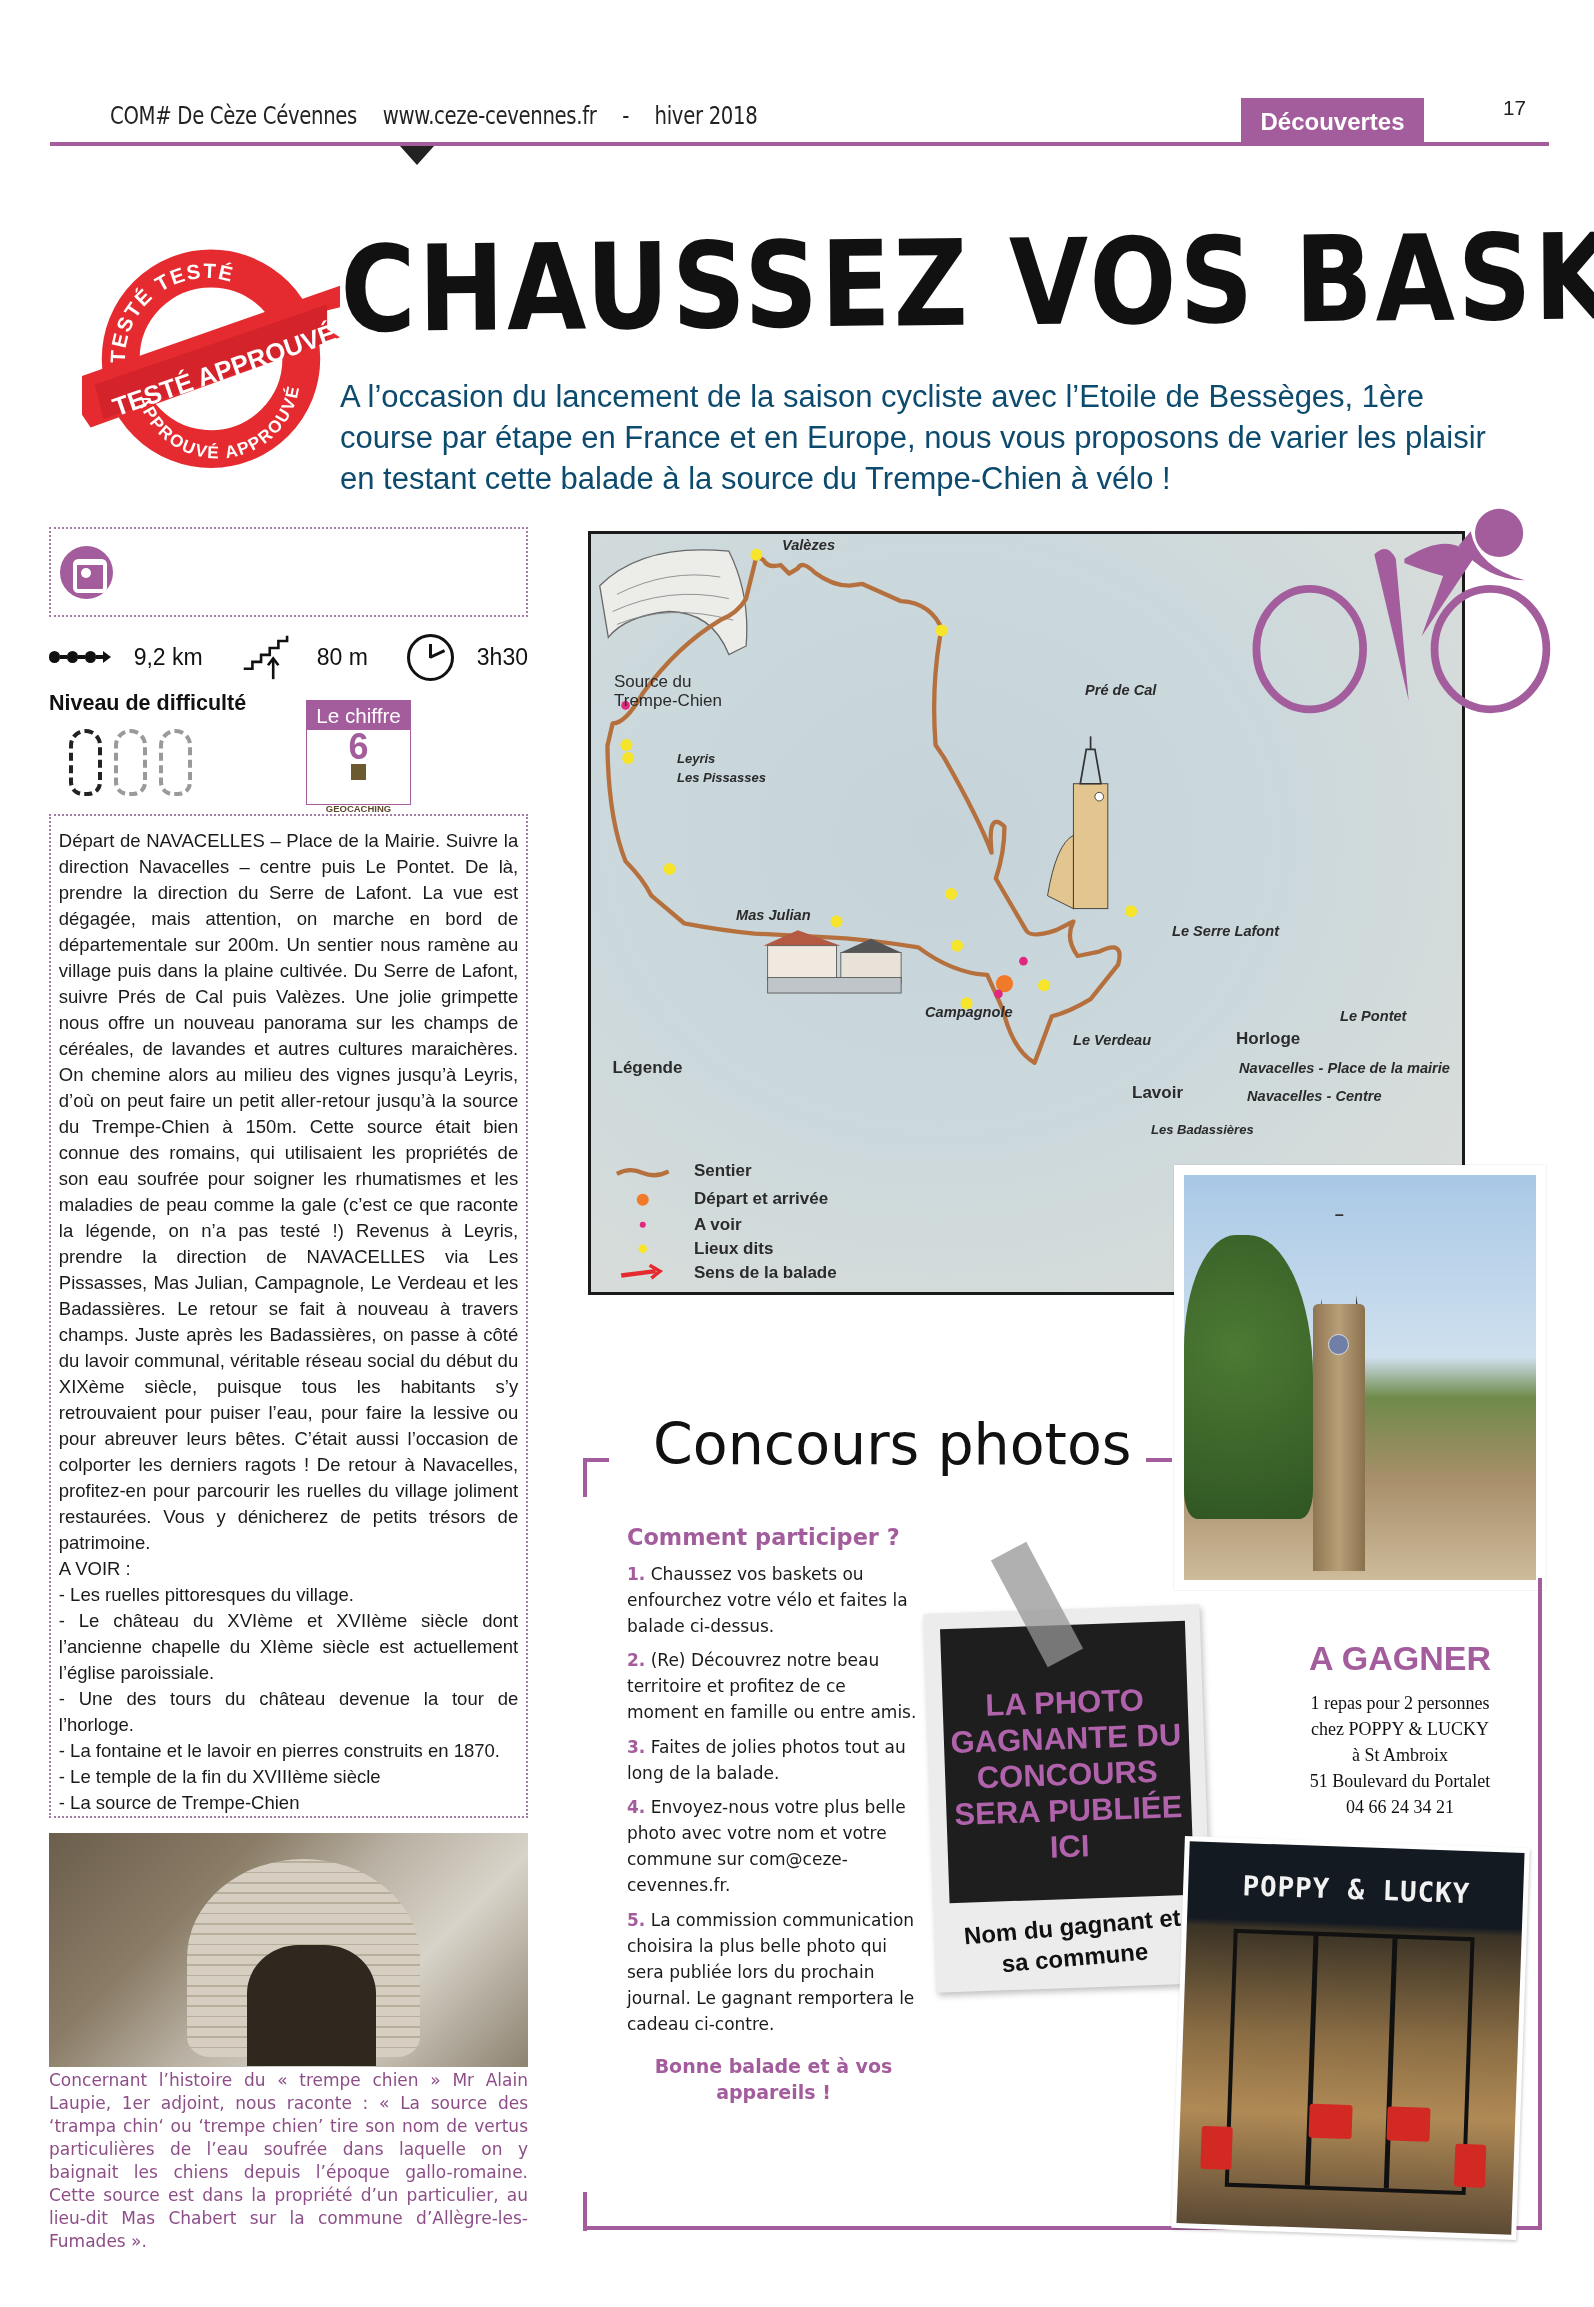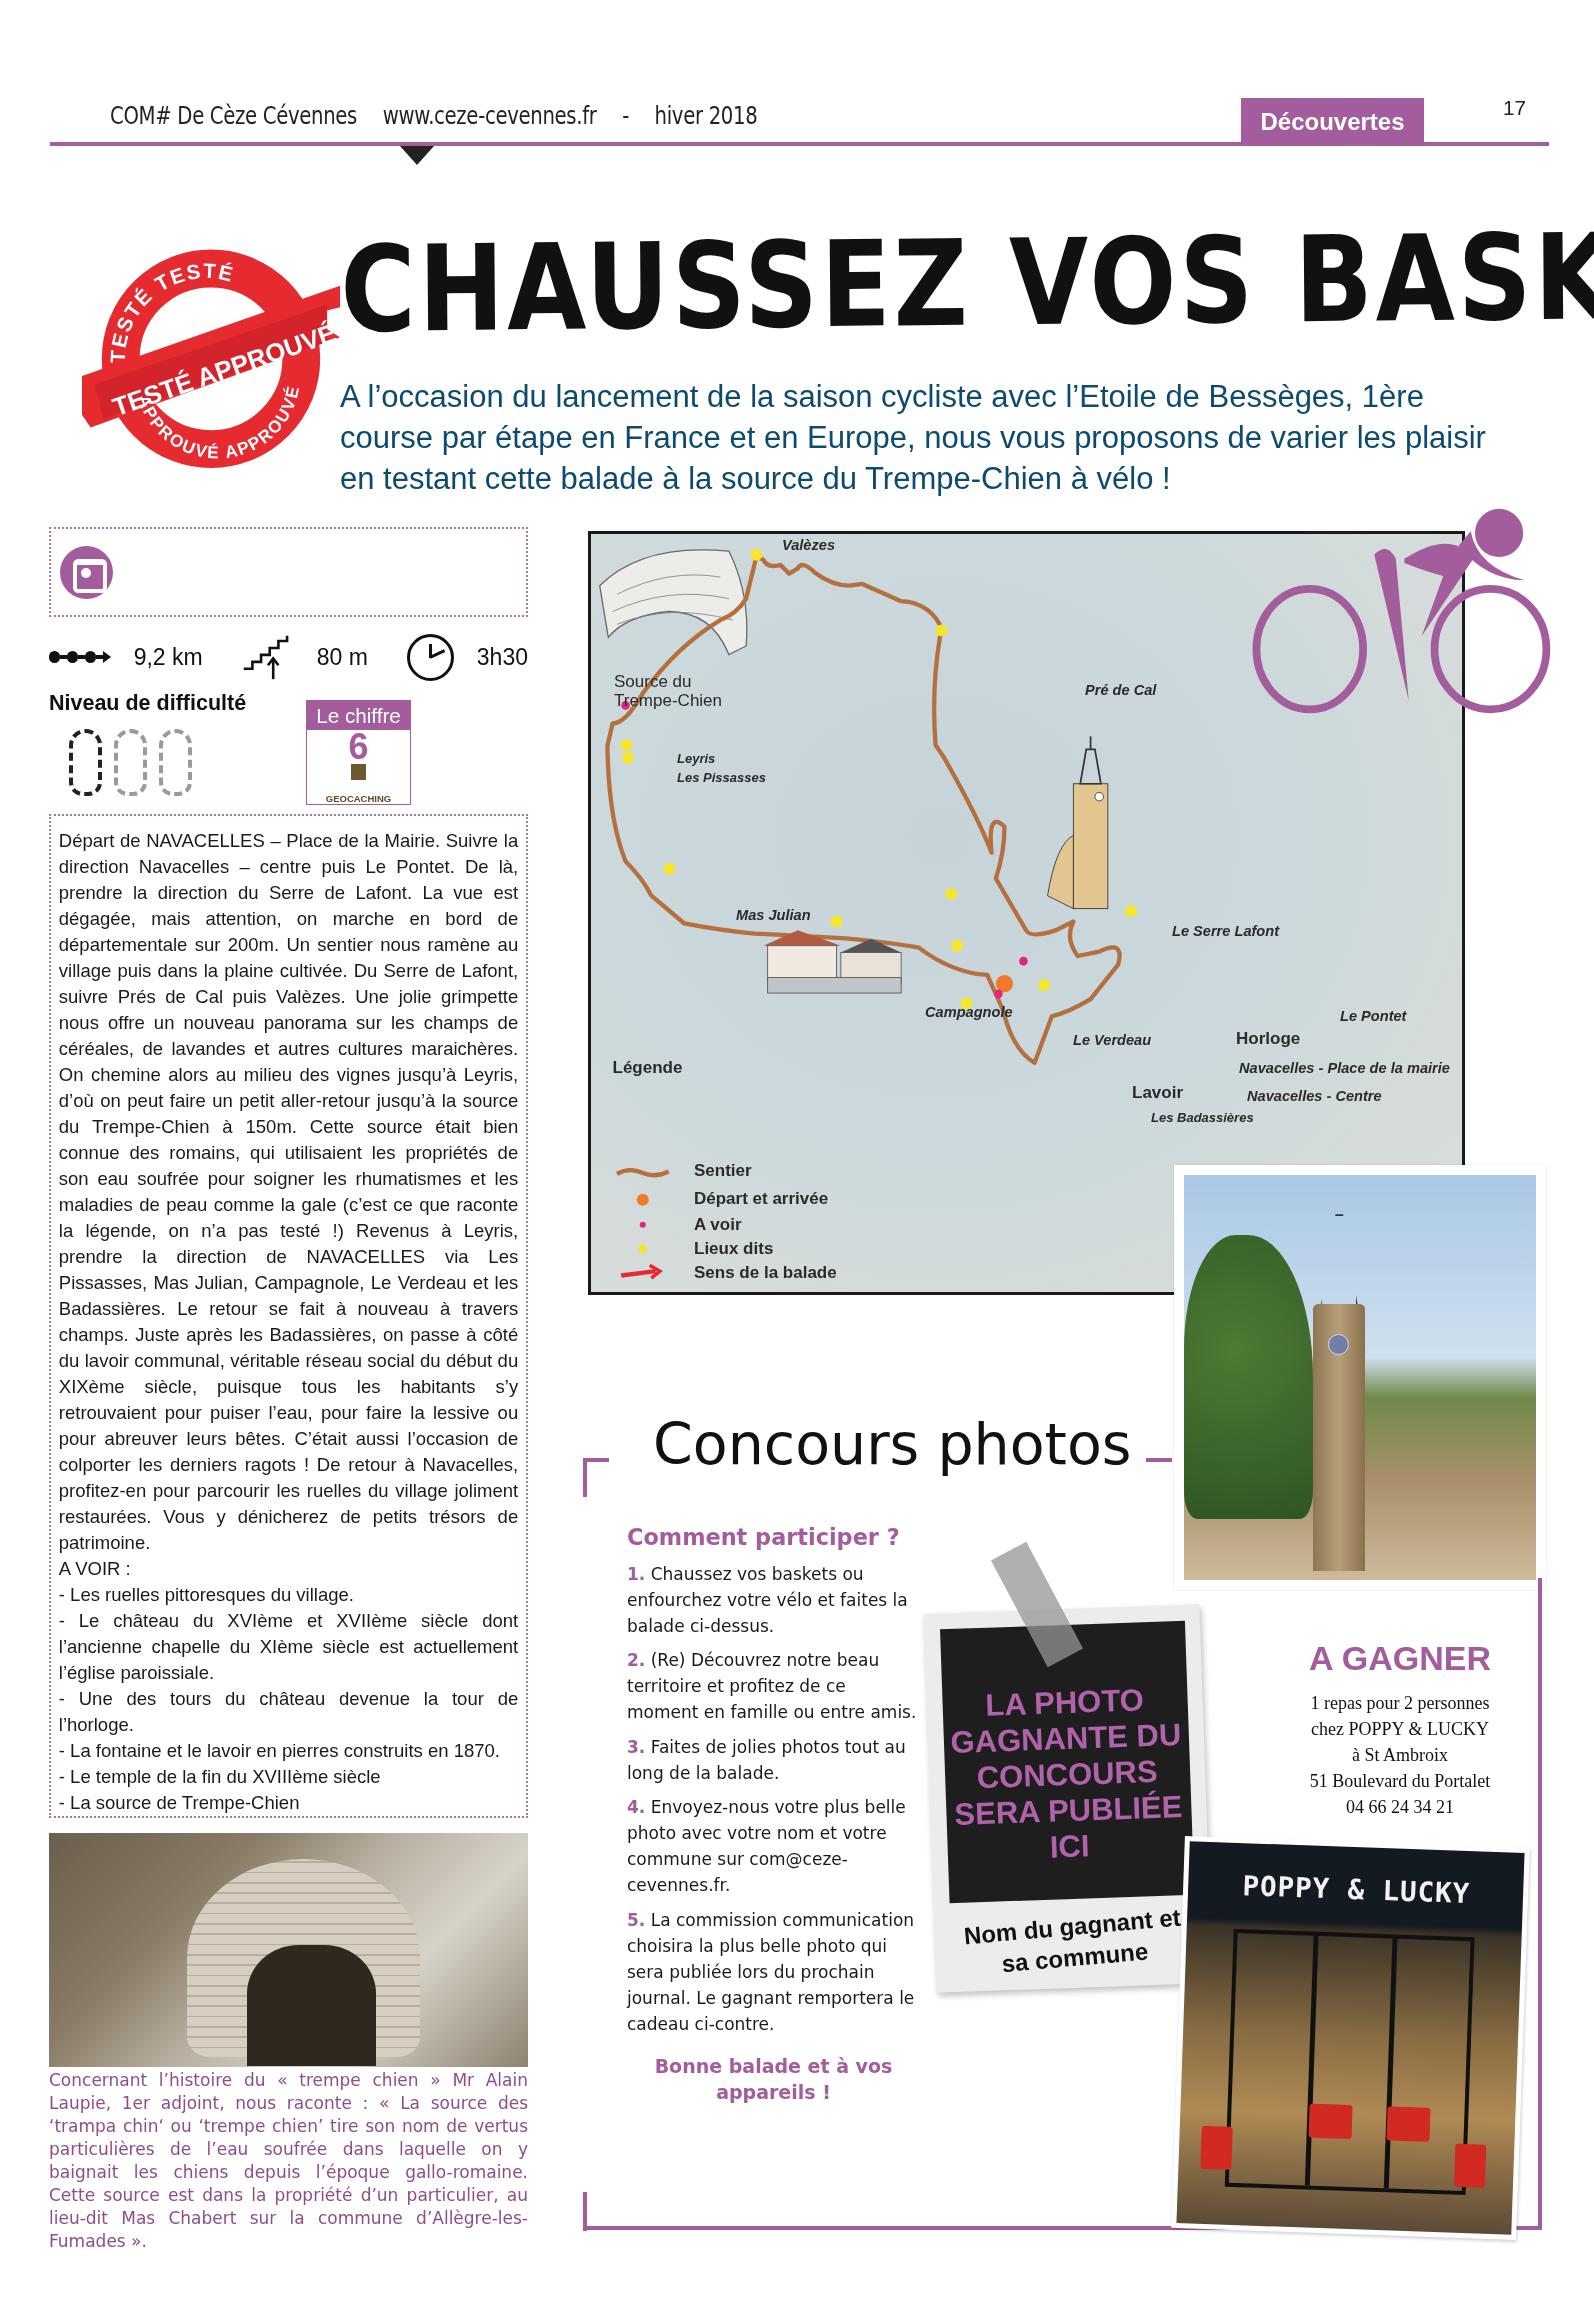--- a/index.html
+++ b/index.html
@@ -41,21 +41,21 @@
   .clock::after { content: ""; position: absolute; left: 20px; top: 19px; width: 15.5px; height: 2.6px; background: #111; transform: rotate(-25deg); transform-origin: left center; }
 
   .diff-label { left: 49px; top: 691px; font-size: 21.5px; font-weight: bold; color: #111; }
   .shoes { left: 69px; top: 729px; display: flex; gap: 12px; }
   .shoe { width: 33px; height: 67px; border-radius: 16.4px 16.4px 13.8px 13.8px; border: 4.3px dashed #222; }
   .shoe.gray { border-color: #9a9a9a; }
 
   .chiffre { left: 306px; top: 700px; width: 105px; height: 105px; border: 0.9px solid #a35d9c; text-align: center; background: #fff; }
   .chiffre-head { background: #a35d9c; color: #fff; font-size: 20.7px; height: 29px; line-height: 29px; }
   .chiffre-num { color: #a35d9c; font-size: 36px; font-weight: bold; line-height: 34px; }
-  .chiffre-geo { font-size: 9.5px; font-weight: bold; color: #5a4a2a; margin-top: 9px; }
+  .chiffre-geo { font-size: 9.5px; font-weight: bold; color: #5a4a2a; margin-top: 19px; }
   .geo-ico { display: inline-block; width: 15.5px; height: 15.5px; background: #6b5a2f; margin-bottom: 1.7px; }
 
   .bodybox { left: 49px; top: 814px; width: 479px; height: 1004px; border: 2.6px dotted #a77aa3; padding: 12px 7.8px; font-size: 18.5px; line-height: 26px; color: #1a1a1a; text-align: justify; }
   .bodybox p { margin: 0; }
   .avoir-list div { text-align: left; }
   .avoir-list div.j { text-align: justify; }
 
   .photo-source { left: 49px; top: 1833px; width: 479px; height: 234px; background: linear-gradient(135deg, #6b5e4c 0%, #8a7c66 30%, #b9b1a3 50%, #d8d3c9 70%, #8d8371 100%); overflow: hidden; }
   .well { position: absolute; left: 138px; top: 26px; width: 233px; height: 198px; border-radius: 50% 50% 10% 10%; background: repeating-linear-gradient(0deg, #d6cfc1 0 8.6px, #b7ae9c 8.6px 10.3px); }
   .well-hole { position: absolute; left: 198px; top: 112px; width: 129px; height: 121px; background: #2e281f; border-radius: 40% 40% 0 0; }
@@ -267,21 +267,21 @@
   <span class="maplabel" style="left:494px; top:148px;">Pré de Cal</span>
   <span class="maplabel" style="left:145px; top:364px;margin-top:9px;">Mas Julian</span>
   <span class="maplabel" style="left:581px; top:389px;">Le Serre Lafont</span>
   <span class="maplabel" style="left:334px; top:470px;">Campagnole</span>
   <span class="maplabel" style="left:749px; top:474px;">Le Pontet</span>
   <span class="maplabel" style="left:482px; top:498px;">Le Verdeau</span>
   <span class="maplabel big" style="left:645px; top:495px;">Horloge</span>
   <span class="maplabel" style="left:648px; top:526px;">Navacelles - Place de la mairie</span>
   <span class="maplabel big" style="left:541px; top:549px;">Lavoir</span>
   <span class="maplabel" style="left:656px; top:554px;">Navacelles - Centre</span>
-  <span class="maplabel" style="left:560px; top:576px; font-size:13px;">Les Badassières</span>
+  <span class="maplabel" style="left:560px; top:588px; font-size:13px;">Les Badassières</span>
 
   <div class="legend-title">Légende</div>
   <div class="legend-row" style="top:627px; left:103px;">Sentier</div>
   <div class="legend-row" style="top:655px; left:103px;">Départ et arrivée</div>
   <div class="legend-row" style="top:681px; left:103px;">A voir</div>
   <div class="legend-row" style="top:705px; left:103px;">Lieux dits</div>
   <div class="legend-row" style="top:729px; left:103px;">Sens de la balade</div>
 </div>
 
 <svg class="abs bike" viewBox="0 0 380 260">

